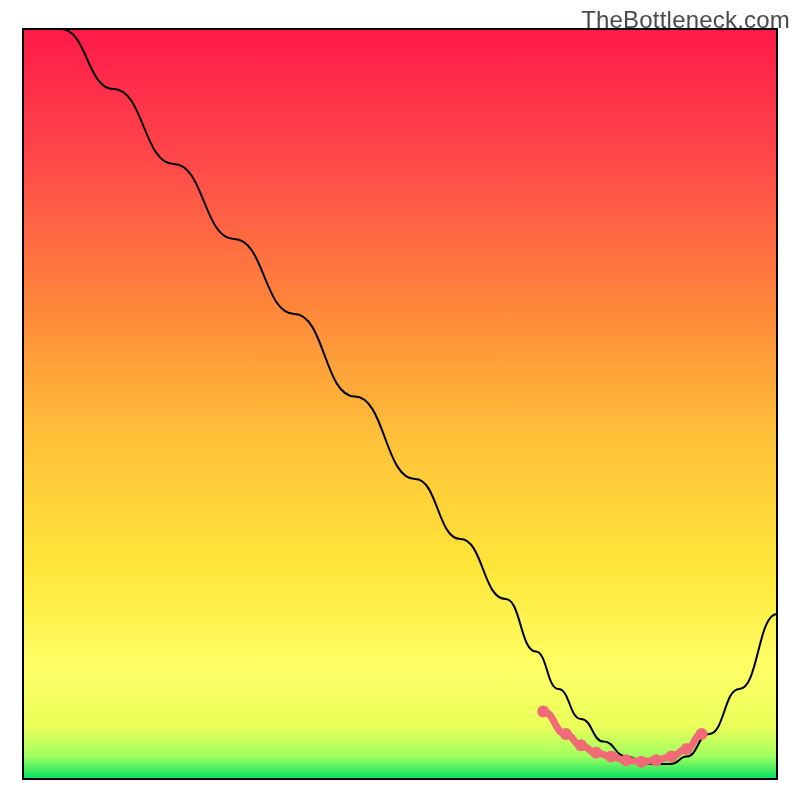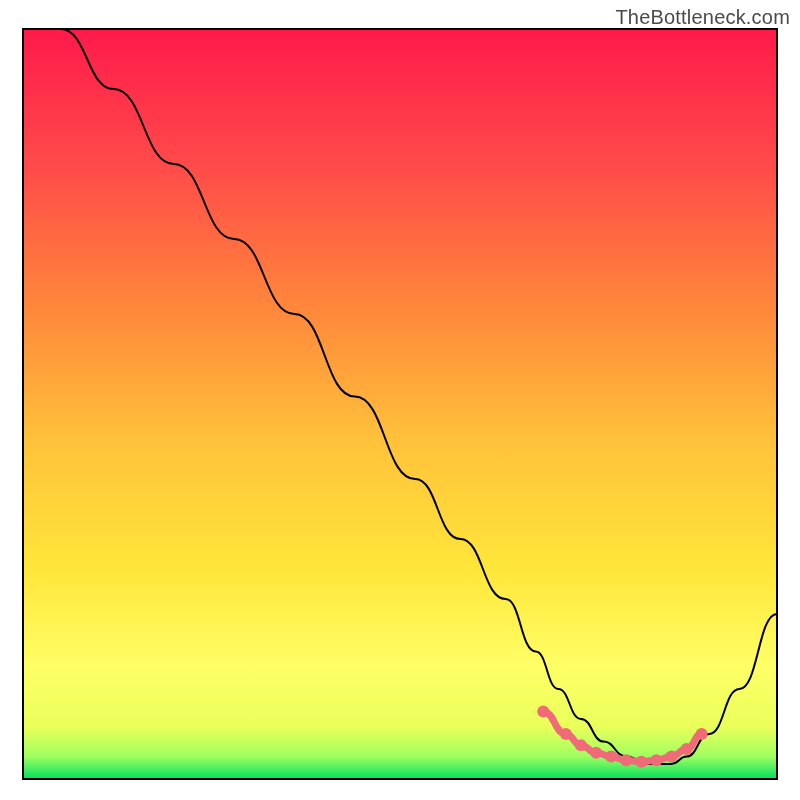--- a/index.html
+++ b/index.html
@@ -1,17 +1,17 @@
 <!DOCTYPE html>
 <html><head>
 <meta charset="utf-8">
 <style>
   * { margin: 0; padding: 0; box-sizing: border-box; }
   body { width: 800px; height: 800px; background: #fff; position: relative; font-family: Arial, sans-serif; }
-  .watermark { position: absolute; top: 6px; right: 10px; color: #4a4a4a; font-size: 20px; font-weight: 500; letter-spacing: 0.2px; }
+  .watermark { position: absolute; top: 6px; right: 10px; color: #4a4a4a; font-size: 24px; font-weight: 500; letter-spacing: 0.2px; }
   .chart-wrap { position: absolute; top: 28px; left: 22px; width: 756px; height: 752px; }
   svg { display: block; }
 </style>
 </head>
 <body>
 
 <div class="watermark">TheBottleneck.com</div>
 
 <div class="chart-wrap">
   <svg width="756" height="752" viewBox="0 0 756 752">

